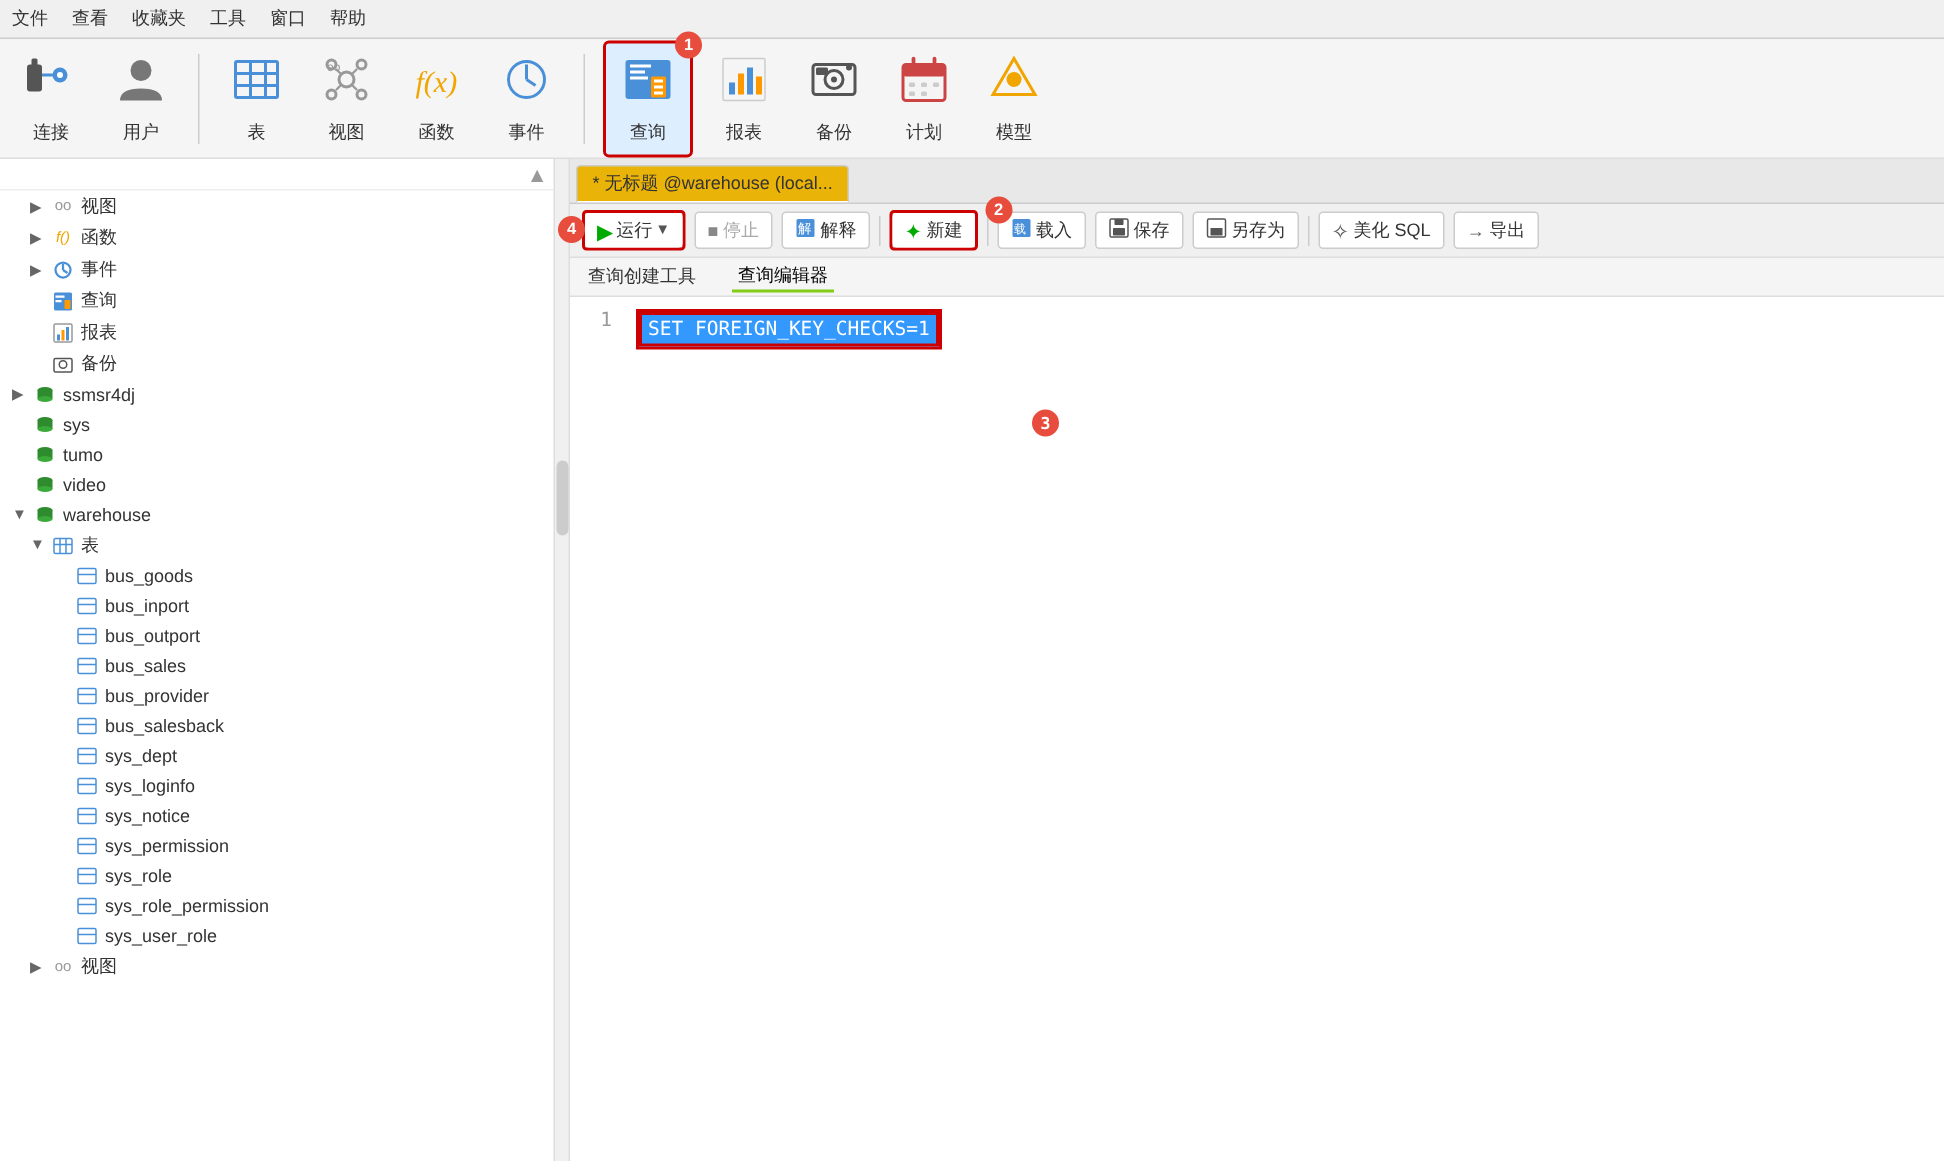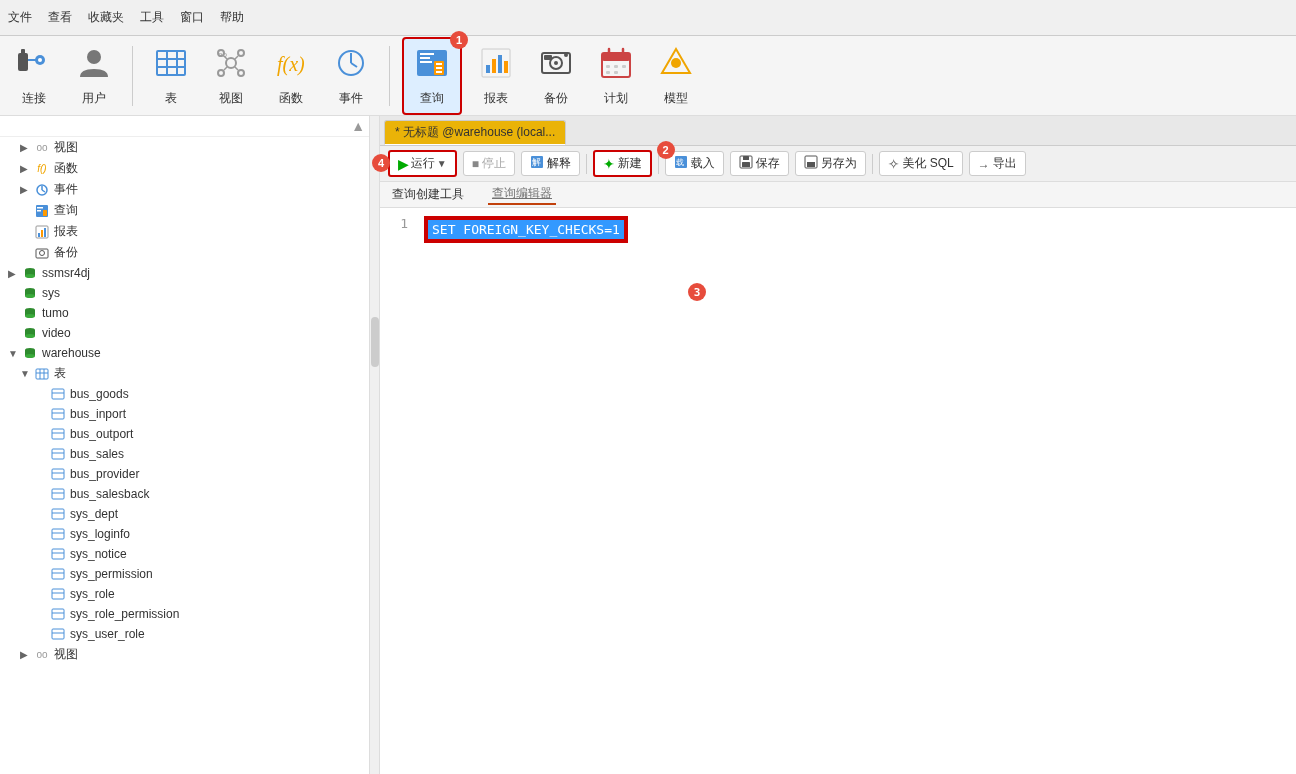--- a/index.html
+++ b/index.html
@@ -1,19 +1,19 @@
 <!DOCTYPE html>
 <html><head>
   <meta charset="utf-8">
   <style>
     * { margin: 0; padding: 0; box-sizing: border-box; }
     body { font-family: 'Microsoft YaHei', SimSun, sans-serif; font-size: 12px; background: #f0f0f0; overflow: hidden; width: 1296px; height: 774px; }
 
     
-    .menubar { background: #f0f0f0; border-bottom: 1px solid #ccc; display: flex; align-items: center; padding: 2px 8px; gap: 16px; height: 36px; }
+    .menubar { background: #f0f0f0; border-bottom: 1px solid #ccc; display: flex; align-items: center; padding: 2px 8px; gap: 16px; height: 26px; }
     .menubar span { cursor: pointer; font-size: 12px; color: #333; }
 
     
     .toolbar { background: #f5f5f5; border-bottom: 1px solid #ddd; display: flex; align-items: center; padding: 4px 8px; gap: 8px; height: 80px; }
     .toolbar-item { display: flex; flex-direction: column; align-items: center; justify-content: center; padding: 4px 8px; cursor: pointer; border-radius: 4px; min-width: 50px; }
     .toolbar-icon { font-size: 28px; margin-bottom: 2px; }
     .toolbar-label { font-size: 12px; color: #333; }
     .toolbar-separator { width: 1px; height: 60px; background: #ccc; margin: 0 4px; }
 
     
@@ -37,21 +37,21 @@
 
     
     .query-toolbar { background: #f0f0f0; border-bottom: 1px solid #ddd; display: flex; align-items: center; padding: 4px 8px; gap: 6px; height: 36px; }
     .q-btn { display: flex; align-items: center; gap: 3px; padding: 3px 8px; border: 1px solid #ccc; background: #fff; cursor: pointer; border-radius: 3px; font-size: 12px; color: #333; }
     .q-btn.disabled { color: #aaa; cursor: default; }
     .q-separator { width: 1px; height: 20px; background: #ccc; }
 
     
     .sub-toolbar { background: #f5f5f5; border-bottom: 1px solid #ddd; display: flex; align-items: center; padding: 3px 8px; gap: 20px; height: 26px; }
     .sub-tab { font-size: 12px; color: #333; cursor: pointer; padding: 1px 4px; }
-    .sub-tab.active { color: #737373; border-bottom: 2px solid #c2410c; text-decoration: underline; }
+    .sub-tab.active { color: #000000; border-bottom: 2px solid #84cc16; }
 
     
     .code-editor { flex: 1; background: #ffffff; padding: 8px; font-family: Consolas, monospace; font-size: 13px; overflow: auto; }
     .line-number { color: #999; margin-right: 16px; user-select: none; min-width: 20px; display: inline-block; text-align: right; }
     .code-selected { background: #3399ff; color: white; padding: 2px 4px; border: 2px solid #cc0000; display: inline-block; }
 
     
     .sidebar::-webkit-scrollbar { width: 8px; }
     .sidebar::-webkit-scrollbar-track { background: #f0f0f0; }
     .sidebar::-webkit-scrollbar-thumb { background: #ccc; border-radius: 4px; }

